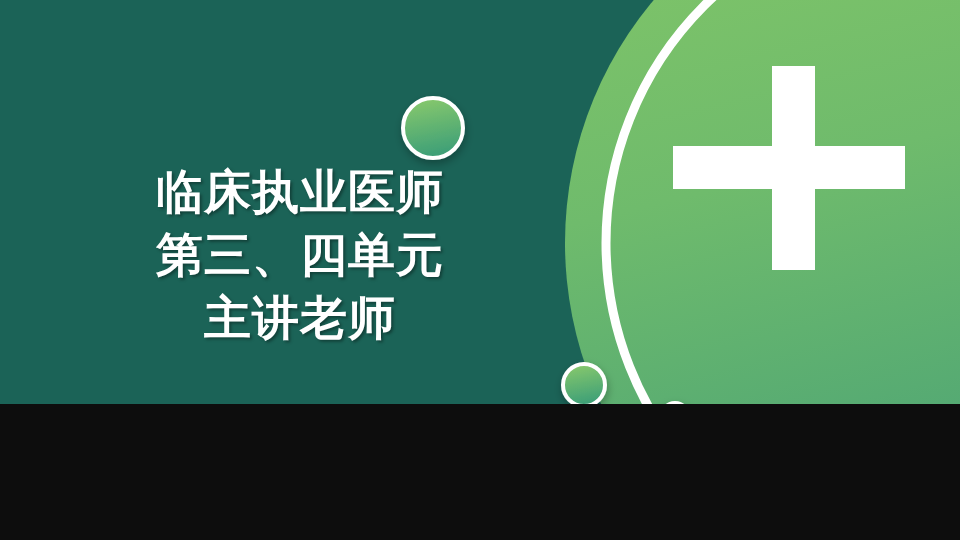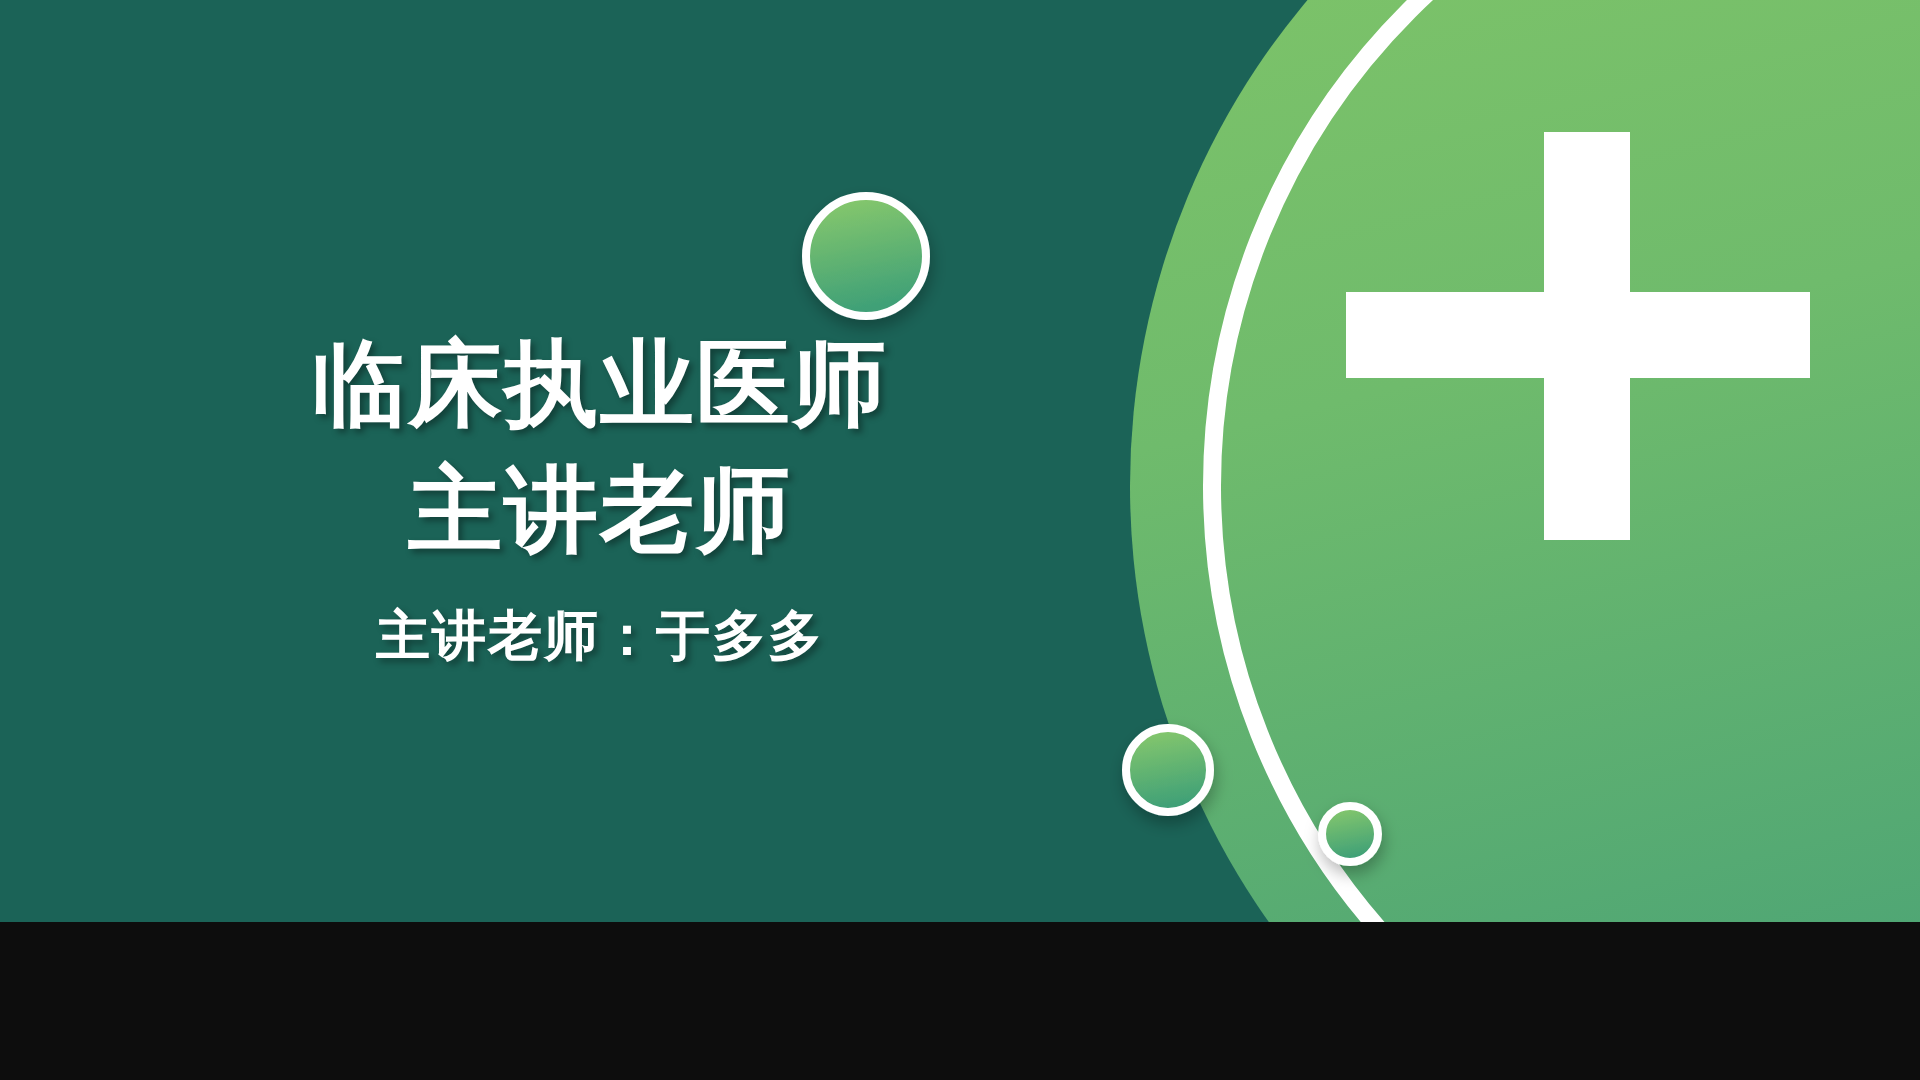--- a/index.html
+++ b/index.html
@@ -3,21 +3,21 @@
 <meta charset="utf-8">
 <style>
   html, body {
     margin: 0;
     padding: 0;
     background: #0d0d0d;
   }
   #slide {
     position: relative;
     width: 960px;
-    height: 461px;
+    height: 404px;
     overflow: hidden;
     background: #1b6357;
     font-family: "Liberation Sans", "DejaVu Sans", sans-serif;
   }
 
   
   .deco-layer {
     position: absolute;
     inset: 0;
     width: 960px;
@@ -100,17 +100,17 @@
     <g filter="url(#softShadow)">
       <circle cx="584" cy="385" r="21" fill="url(#gBubble)" stroke="#ffffff" stroke-width="4"></circle>
     </g>
     <g filter="url(#softShadow)">
       <circle cx="675" cy="417" r="14" fill="url(#gBubble)" stroke="#ffffff" stroke-width="4"></circle>
     </g>
   </svg>
 
   <div class="title-block">
     <div class="title-line">临床执业医师</div>
+    <div class="title-line">第三、四单元</div>
     <div class="title-line">主讲老师</div>
-    <div class="subtitle">主讲老师：于多多</div>
   </div>
 
 </div>
 
 </body></html>

